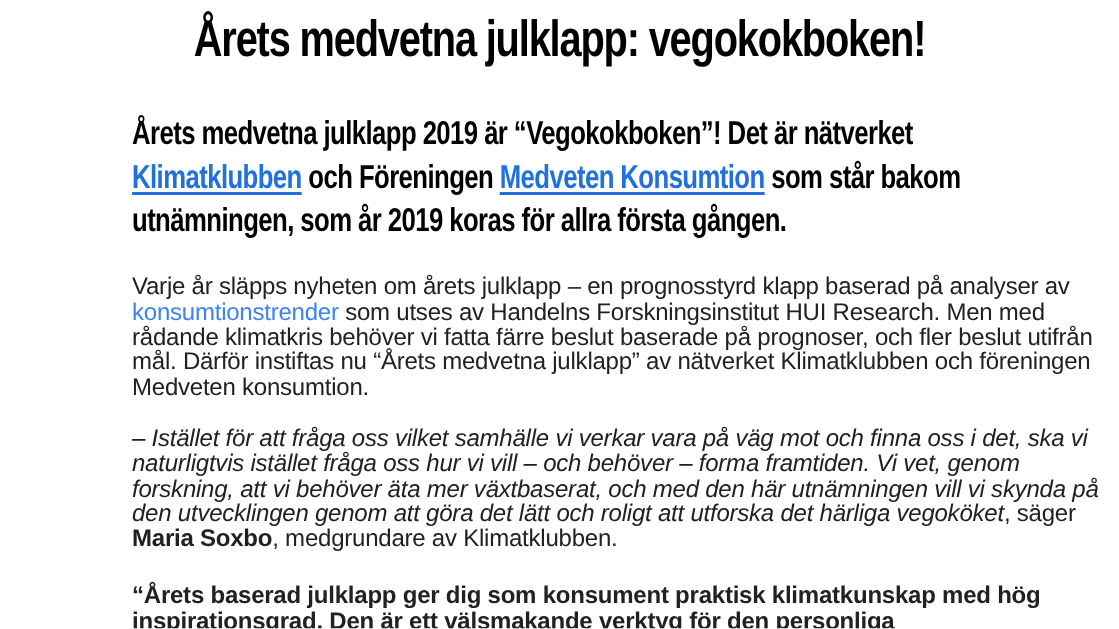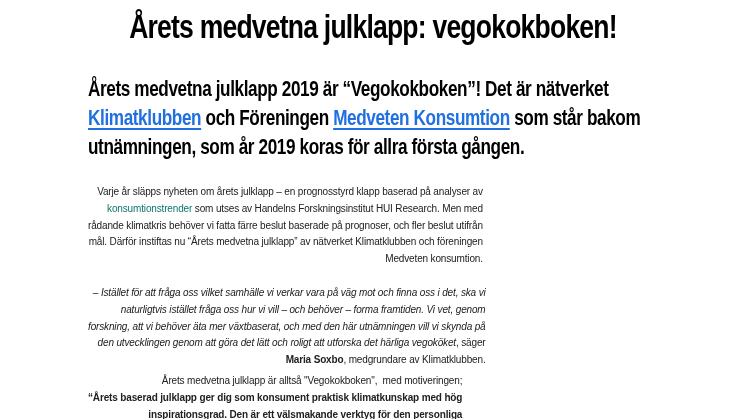--- a/index.html
+++ b/index.html
@@ -39,33 +39,32 @@
     line-height: 29px;
     letter-spacing: -0.5px;
     color: #000000;
     white-space: nowrap;
     transform: scaleX(0.78);
     transform-origin: 0 0;
   }
   .bodypar {
     position: absolute;
     left: 88px;
-    font-size: 10px;
+    font-size: 16px;
     line-height: 16.8px;
     letter-spacing: -0.15px;
     color: #212121;
     white-space: nowrap;
-    text-align: right;
   }
   .p-intro      { top: 184px; }
   .p-quote      { top: 285px; }
   .p-motivation { top: 372px; line-height: 17px; }
 
   .s-normal  { font-style: normal; }
-  .s-grey    { color: #0f766e; }
+  .s-grey    { color: #3b82f6; }
   .s-italic  { font-style: italic; }
   .s-bold    { font-weight: 700; }
   .s-link {
     color: #2070e0;
     text-decoration: underline;
     text-decoration-thickness: 2px;
     text-underline-offset: 3px;
     cursor: pointer;
   }
 </style>
@@ -74,14 +73,14 @@
 
 <div class="page">
   <h1 class="headline">Årets medvetna julklapp: vegokokboken!</h1>
 
   <div class="lead"><span class="s-normal">Årets medvetna julklapp 2019 är “Vegokokboken”! Det är nätverket</span><br><a class="s-link" href="#">Klimatklubben</a><span class="s-normal"> och Föreningen </span><a class="s-link" href="#">Medveten Konsumtion</a><span class="s-normal"> som står bakom</span><br><span class="s-normal">utnämningen, som år 2019 koras för allra första gången.</span></div>
 
   <div class="bodypar p-intro"><span class="s-normal">Varje år släpps nyheten om årets julklapp – en prognosstyrd klapp baserad på analyser av</span><br><span class="s-grey">konsumtionstrender</span><span class="s-normal"> som utses av Handelns Forskningsinstitut HUI Research. Men med</span><br><span class="s-normal">rådande klimatkris behöver vi fatta färre beslut baserade på prognoser, och fler beslut utifrån</span><br><span class="s-normal">mål. Därför instiftas nu “Årets medvetna julklapp” av nätverket Klimatklubben och föreningen</span><br><span class="s-normal">Medveten konsumtion.</span></div>
 
   <div class="bodypar p-quote"><span class="s-italic">– Istället för att fråga oss vilket samhälle vi verkar vara på väg mot och finna oss i det, ska vi</span><br><span class="s-italic">naturligtvis istället fråga oss hur vi vill – och behöver – forma framtiden. Vi vet, genom</span><br><span class="s-italic">forskning, att vi behöver äta mer växtbaserat, och med den här utnämningen vill vi skynda på</span><br><span class="s-italic">den utvecklingen genom att göra det lätt och roligt att utforska det härliga vegoköket</span><span class="s-normal">, säger</span><br><span class="s-bold">Maria Soxbo</span><span class="s-normal">, medgrundare av Klimatklubben.</span></div>
 
-  <div class="bodypar p-motivation"><span class="s-normal">Årets medvetna julklapp är alltså "Vegokokboken",&nbsp; med motiveringen;</span><br><span class="s-bold">“Årets baserad julklapp ger dig som konsument praktisk klimatkunskap med hög</span><br><span class="s-bold">inspirationsgrad. Den är ett välsmakande verktyg för den personliga</span></div>
+  <div class="bodypar p-motivation"><br><span class="s-bold">“Årets baserad julklapp ger dig som konsument praktisk klimatkunskap med hög</span><br><span class="s-bold">inspirationsgrad. Den är ett välsmakande verktyg för den personliga</span></div>
 </div>
 
 </body></html>

